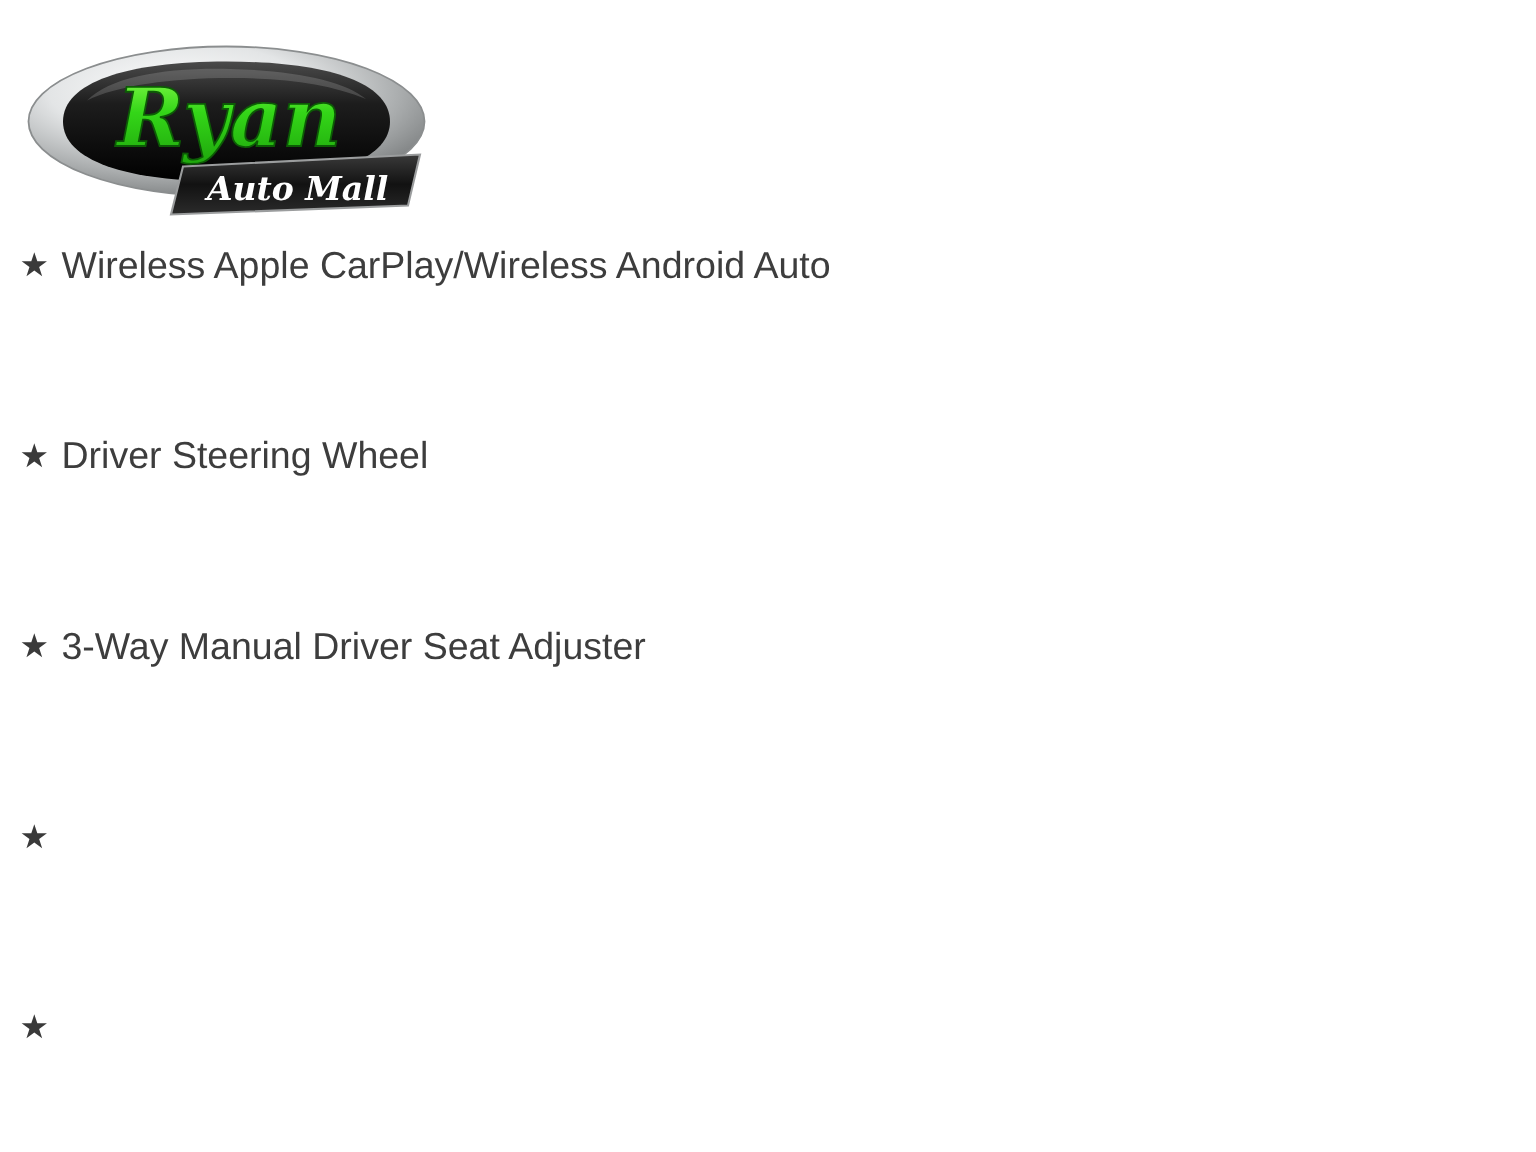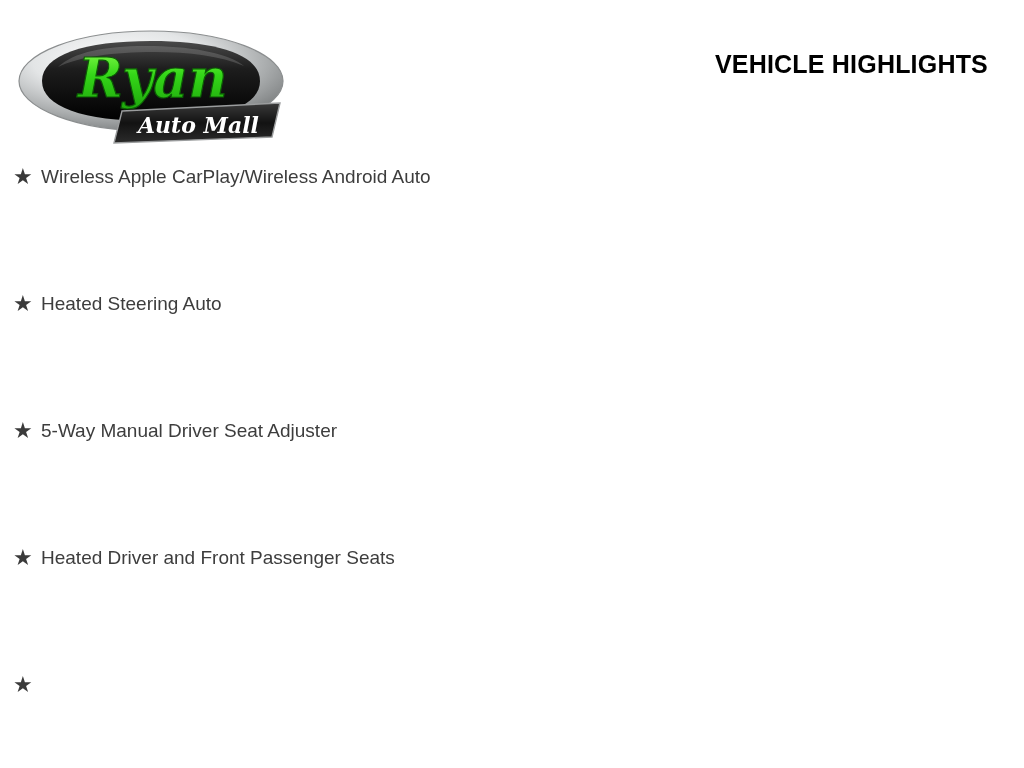--- a/index.html
+++ b/index.html
@@ -65,21 +65,21 @@
     width: 28px;
     color: #3a3a3a;
     font-size: 22px;
     line-height: 34px;
     text-align: left;
     padding-left: 3px;
   }
 
   .highlight-text {
     flex: 1 1 auto;
-    font-size: 19px;
+    font-size: 25px;
     line-height: 34px;
     color: #3d3d3d;
     white-space: nowrap;
   }
 </style>
 </head>
 <body>
 
 <div class="header">
 
@@ -116,36 +116,34 @@
 
       <path d="M44 42 C60 26 96 20 140 21 C182 22 216 29 230 41 C206 31 176 27 140 27 C100 27 64 32 44 42 Z" fill="#ffffff" opacity="0.16"></path>
 
       <text x="64" y="72" font-family="DejaVu Serif, serif" font-size="54" font-style="italic" font-weight="bold" fill="url(#greenGrad)" stroke="#0c5c05" stroke-width="1.2">Ryan</text>
 
       <path d="M108 86 L266 78 L258 112 L100 118 Z" fill="url(#plateGrad)" stroke="#9b9d9e" stroke-width="1.4"></path>
       <text x="124" y="108" font-family="DejaVu Serif, serif" font-size="22" font-style="italic" font-weight="bold" fill="#ffffff">Auto Mall</text>
     </svg>
   </div>
 
-  <div class="page-title">VEHICLE HIGHLIGHTS</div>
 </div>
 
 <ul class="highlights">
   <li class="highlight-item">
     <span class="star-icon">★</span>
     <span class="highlight-text">Wireless Apple CarPlay/Wireless Android Auto</span>
   </li>
   <li class="highlight-item">
     <span class="star-icon">★</span>
-    <span class="highlight-text">Heated Steering Auto</span>
+    <span class="highlight-text">Driver Steering Wheel</span>
   </li>
   <li class="highlight-item">
     <span class="star-icon">★</span>
-    <span class="highlight-text">5-Way Manual Driver Seat Adjuster</span>
+    <span class="highlight-text">3-Way Manual Driver Seat Adjuster</span>
   </li>
   <li class="highlight-item">
     <span class="star-icon">★</span>
-    <span class="highlight-text">Heated Driver and Front Passenger Seats</span>
   </li>
   <li class="highlight-item">
     <span class="star-icon">★</span>
   </li>
 </ul>
 
 </body></html>

